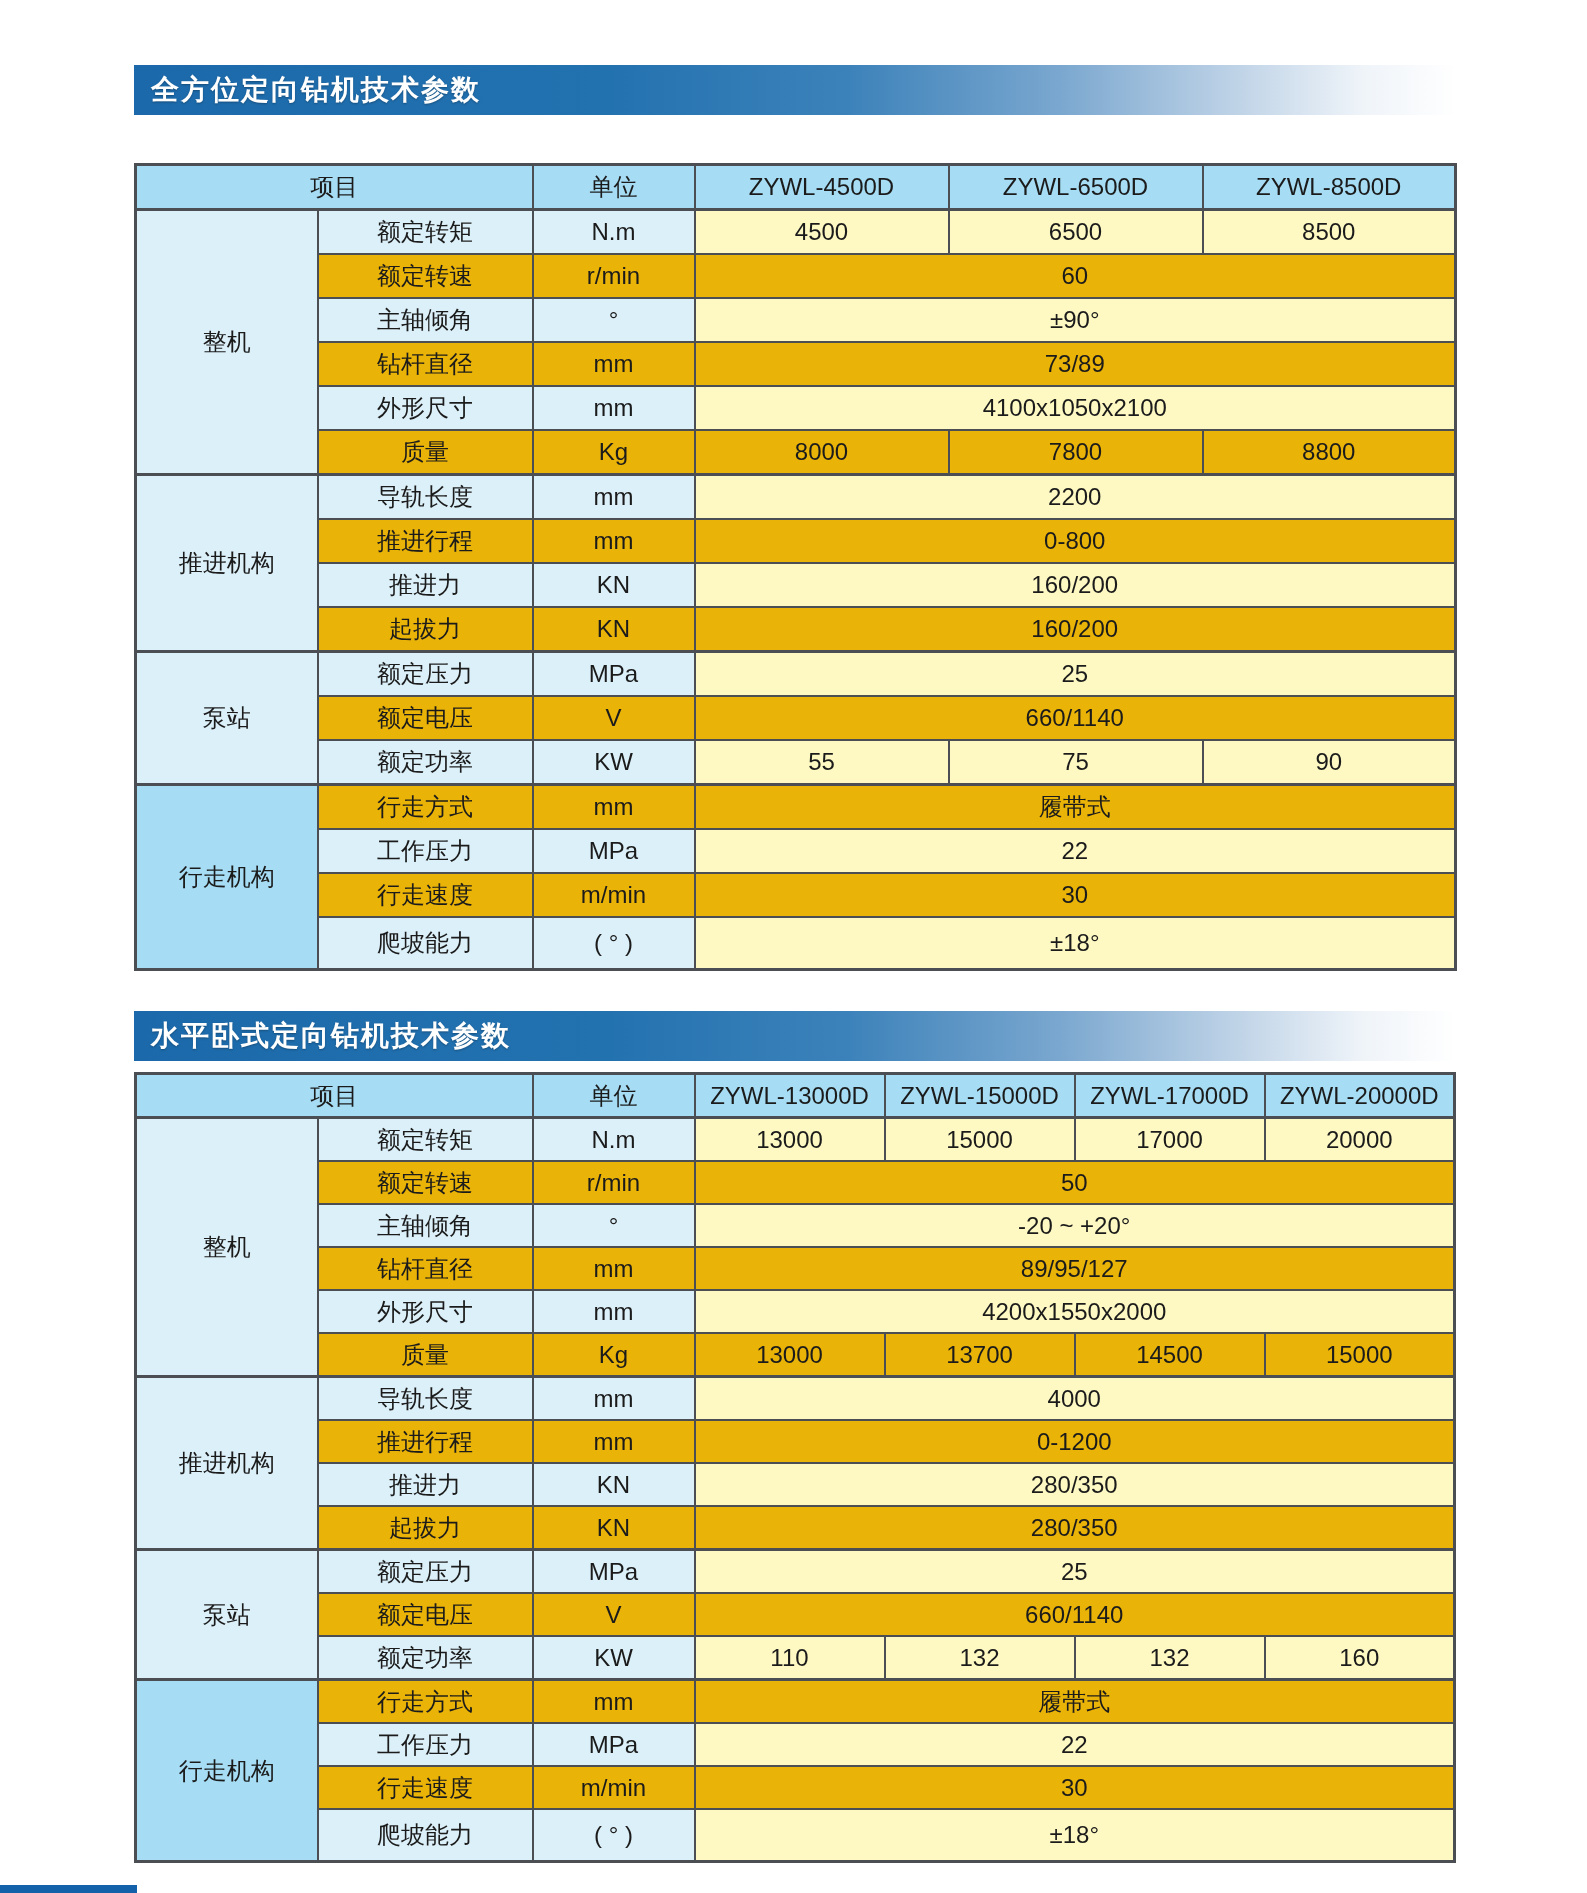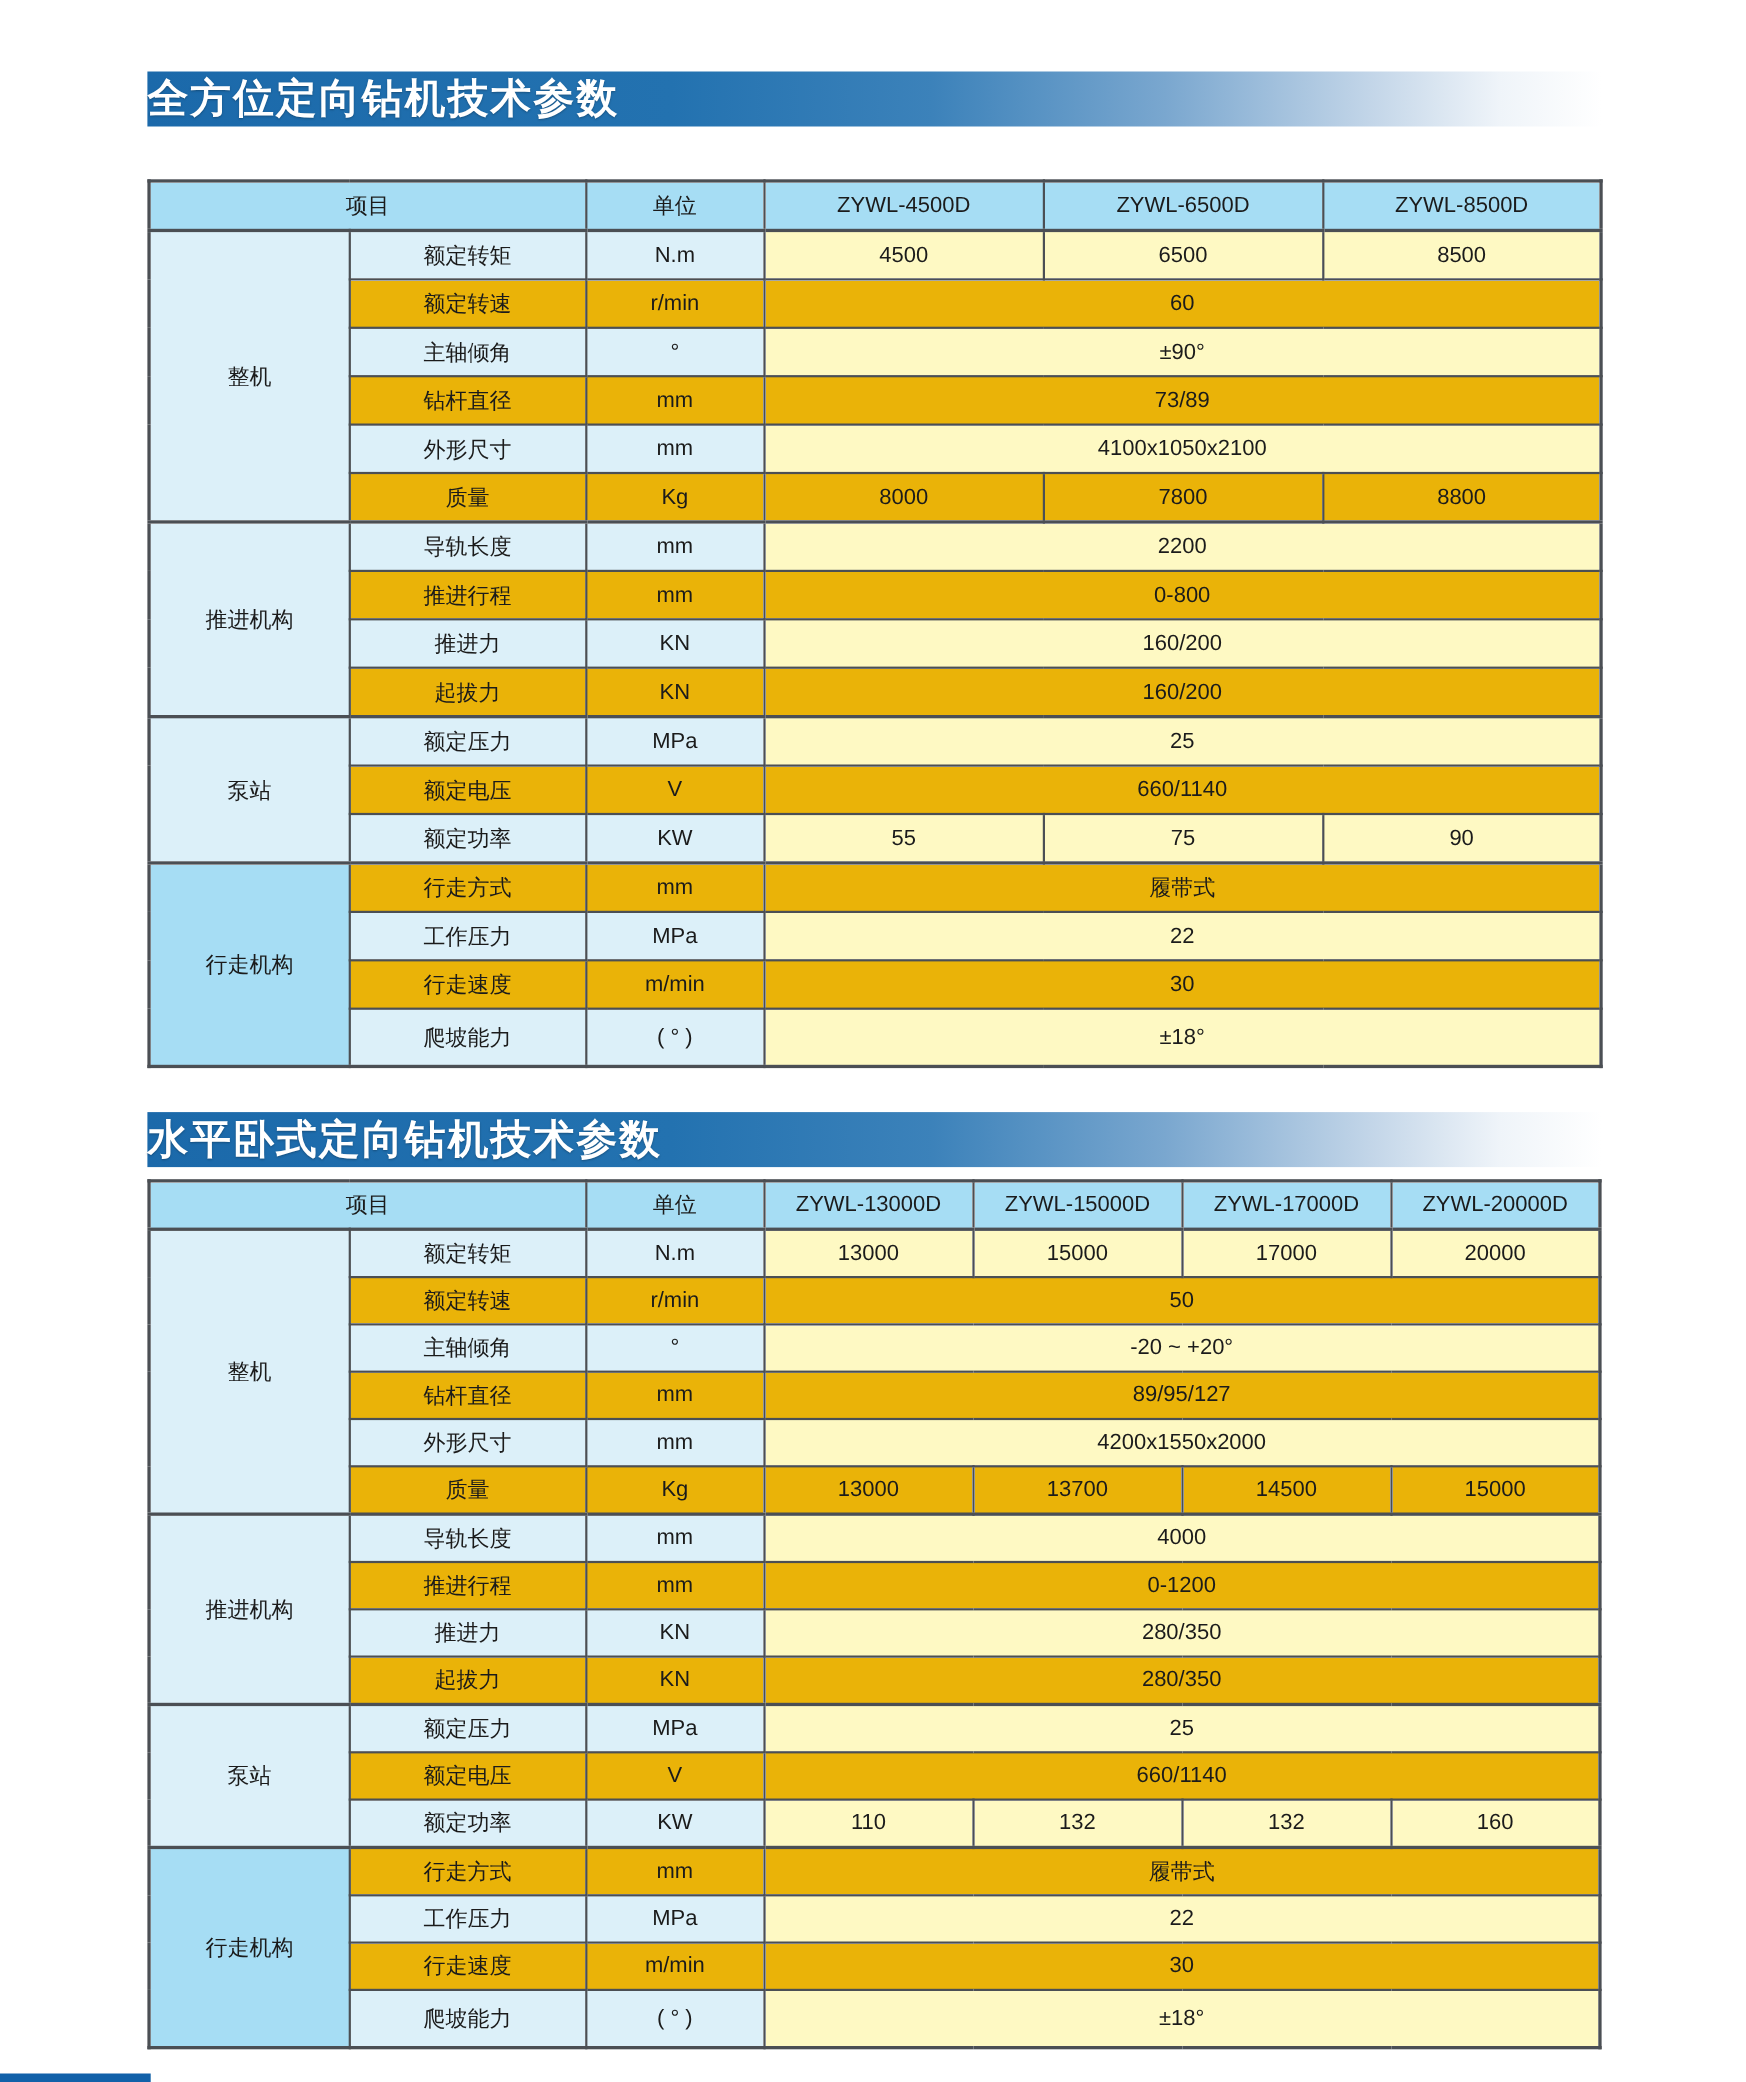--- a/index.html
+++ b/index.html
@@ -3,35 +3,35 @@
 <meta charset="utf-8">
 <style>
   html,body { margin:0; padding:0; background:#ffffff; }
   .page {
     position:relative; width:1587px; height:1893px; overflow:hidden;
     background:#ffffff; color:#1b1b1b;
     font-family:"Liberation Sans", sans-serif;
   }
   .section-title {
     position:absolute; left:134px; width:1322px; height:50px;
-    box-sizing:border-box; 
+    box-sizing:border-box; padding-left:17px;
     display:flex; align-items:center;
-    color:#ffffff; font-size:37px; font-weight:bold; letter-spacing:2px;
+    color:#ffffff; font-size:28px; font-weight:bold; letter-spacing:2px;
     text-shadow:0 1px 2px rgba(0,0,0,0.28);
     background:linear-gradient(90deg,#1b69aa 0%, #2372b0 36%, #3c82ba 54%,
                #7aa7cf 70%, #c2d5e8 84%, #eff4f9 93%, #ffffff 100%);
   }
   #title1 { top:65px; }
   #title2 { top:984px;margin-top:27px; }
 
   table.spec {
     position:absolute; left:134px;
     border-collapse:collapse; table-layout:fixed;
     border:3px solid #4b4f54;
-    font-size:20px; text-align:center;
+    font-size:24px; text-align:center;
   }
   #table1 { top:163px; }
   #table2 { top:1072px; }
   table.spec th, table.spec td {
     border:2px solid #4b4f54; padding:0 6px;
     font-weight:normal; overflow:hidden; white-space:nowrap;
   }
   #table1 th, #table1 td { height:42px; }
   #table2 th, #table2 td { height:41px; }
   table.spec thead th { background:#a6ddf4; border-bottom-width:3px; }

